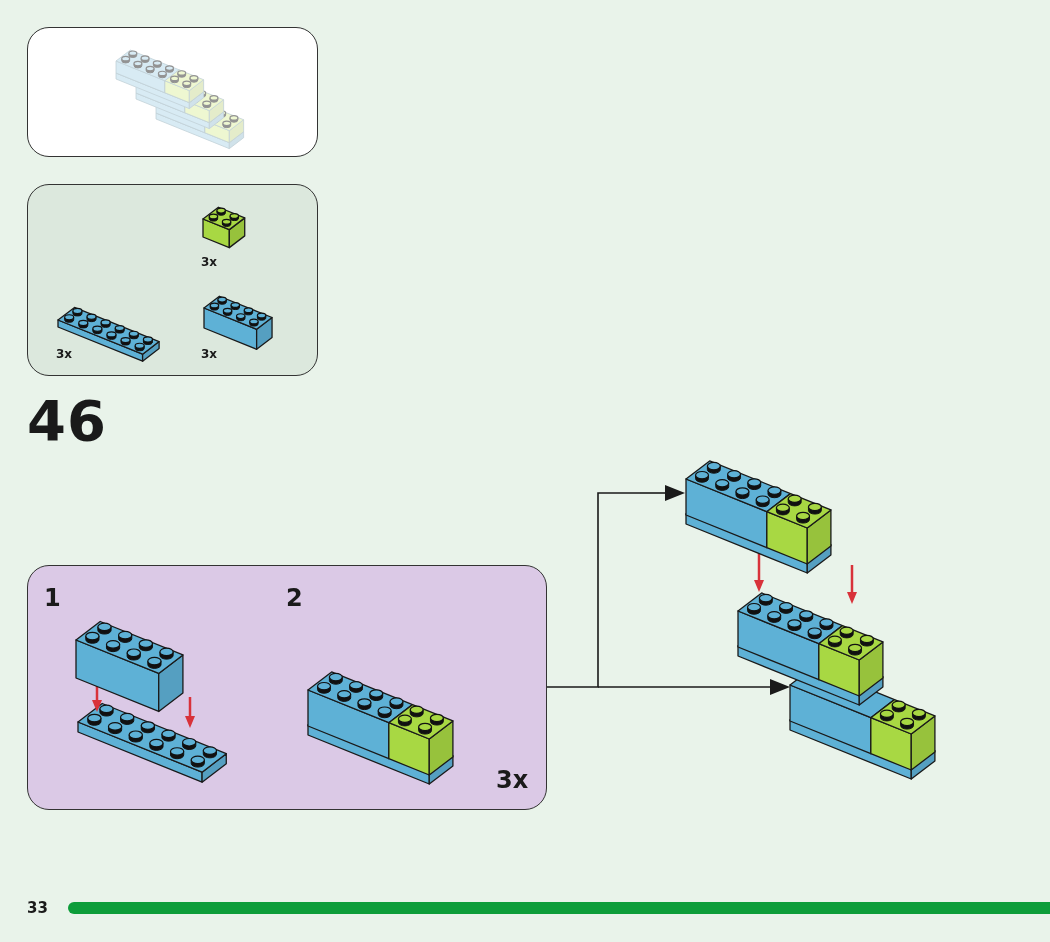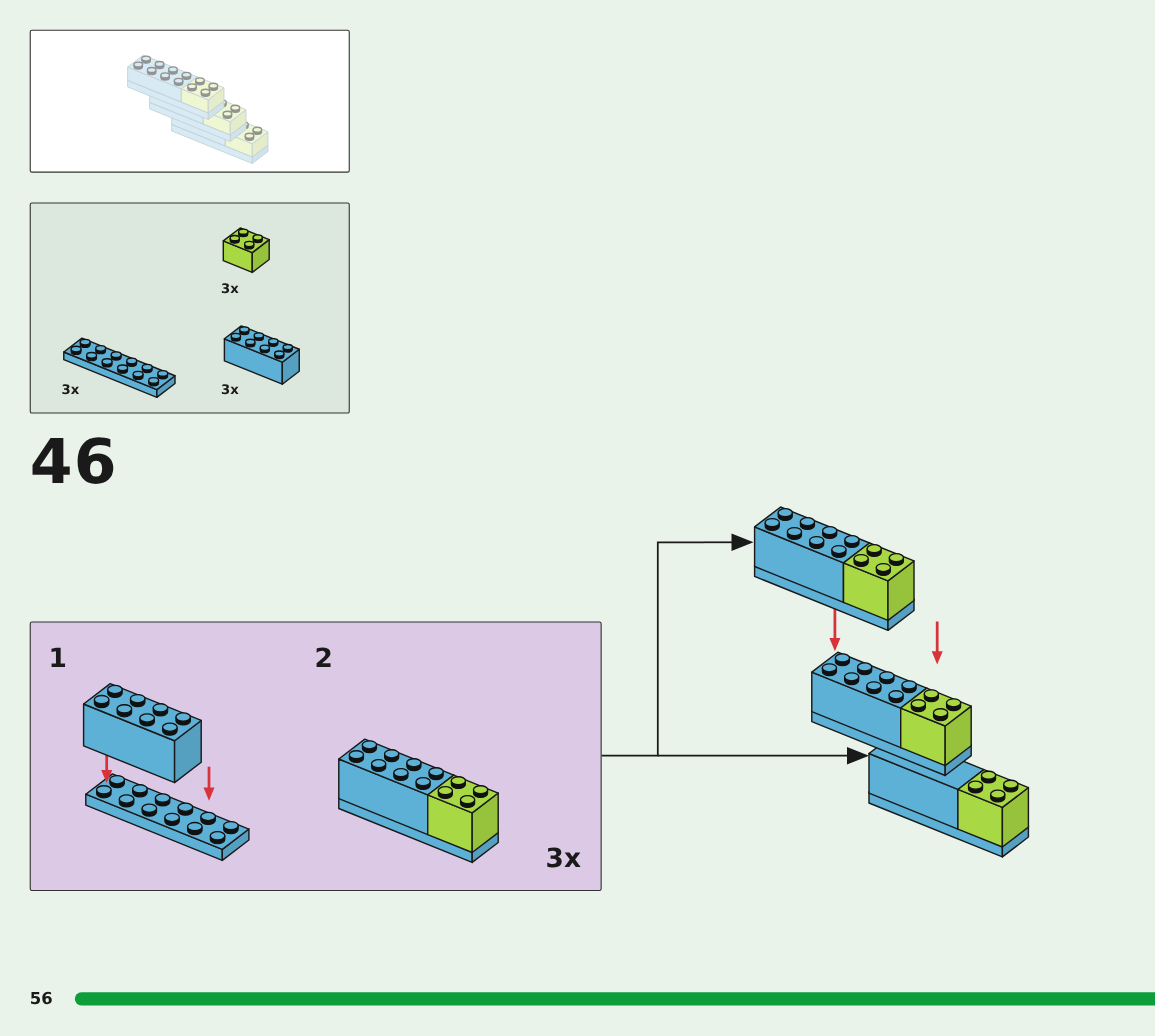--- a/index.html
+++ b/index.html
@@ -1,18 +1,18 @@
 <!DOCTYPE html>
 <html><head>
 <meta charset="utf-8">
 <style>
   html, body { margin:0; padding:0; }
   body { width:1050px; height:942px; background:#e9f3ea; position:relative; overflow:hidden;
          font-family:"DejaVu Sans", sans-serif; color:#1a1a1a; }
-  .panel { position:absolute; border:1.5px solid #333; border-radius:2px; box-sizing:border-box; }
+  .panel { position:absolute; border:1.5px solid #333; border-radius:22px; box-sizing:border-box; }
   #preview-panel { left:27px; top:27px; width:291px; height:130px; background:#ffffff; }
   #parts-panel { left:27px; top:184px; width:291px; height:192px; background:#dce8dd; }
   #substep-panel { left:27px; top:565px; width:520px; height:245px; background:#dbc9e6; }
   .qty { position:absolute; font-size:12px; font-weight:bold; }
   #step-number { position:absolute; left:27px; top:388px; font-size:56px; font-weight:bold; letter-spacing:1px; }
   .sub-num { position:absolute; font-size:24px; font-weight:bold; }
   #page-number { position:absolute; left:27px; top:899px; font-size:15px; font-weight:bold; }
   #page-bar { position:absolute; left:68px; top:902px; width:1000px; height:12px; background:#0d9d3a; border-radius:6px; }
   svg { position:absolute; overflow:visible; }
 </style>
@@ -609,14 +609,14 @@
         <path d="M776.4075,507.81 L776.4075,511.25 A6.45,3.6550000000000002 0 0 0 789.3075000000001,511.25 L789.3075000000001,507.81" fill="#111" stroke="#111" stroke-width="1"></path>
         <ellipse cx="782.8575000000001" cy="507.81" rx="6.45" ry="3.6550000000000002" fill="#a8d843" stroke="#111" stroke-width="1.2"></ellipse>
       </g>
       <g>
         <path d="M796.6175,515.98 L796.6175,519.4200000000001 A6.45,3.6550000000000002 0 0 0 809.5175,519.4200000000001 L809.5175,515.98" fill="#111" stroke="#111" stroke-width="1"></path>
         <ellipse cx="803.0675" cy="515.98" rx="6.45" ry="3.6550000000000002" fill="#a8d843" stroke="#111" stroke-width="1.2"></ellipse>
       </g>
     </g>
   </svg>
 
-<div id="page-number">56</div>
+<div id="page-number">33</div>
 <div id="page-bar"></div>
 
 </body></html>

